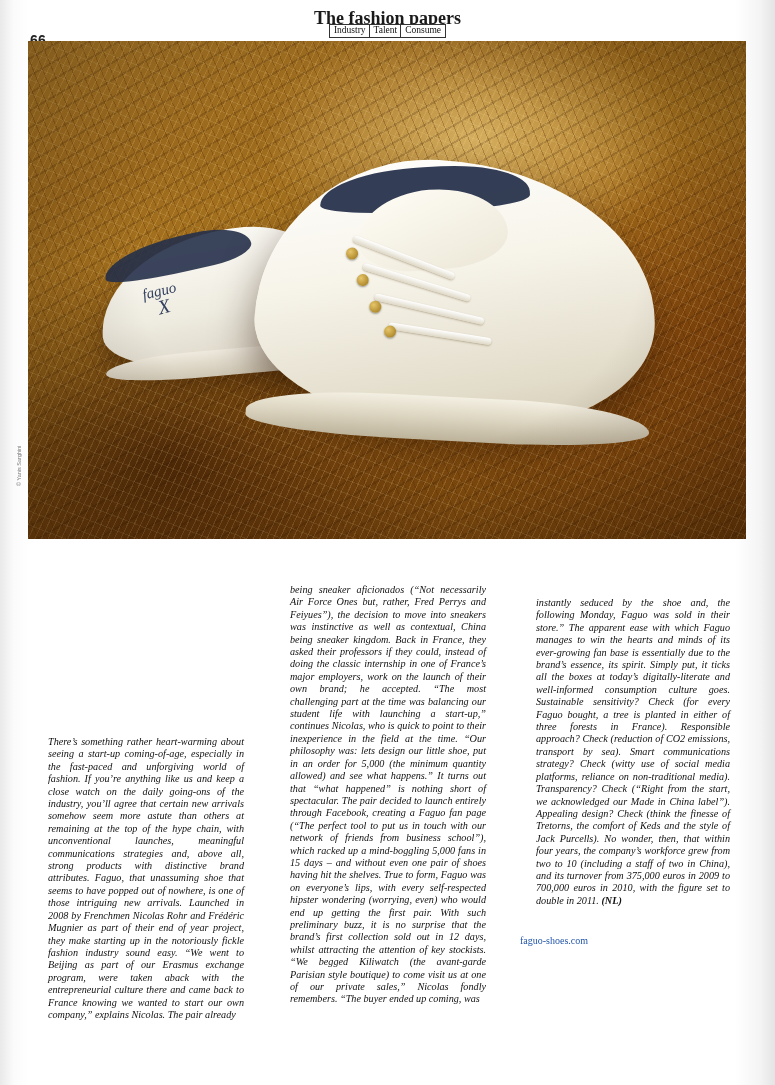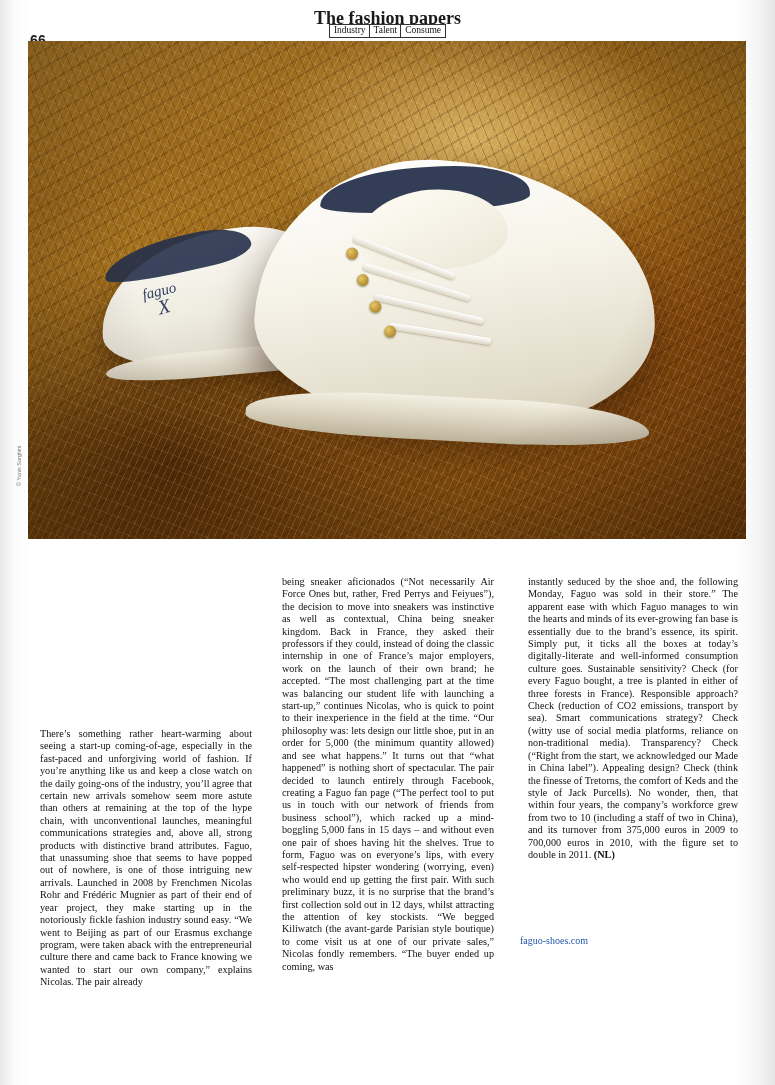--- a/index.html
+++ b/index.html
@@ -246,35 +246,36 @@
   .col {
     position: absolute;
     top: 0;
     font-size: 10.2px;
     line-height: 12.4px;
     text-align: justify;
     color: #101010;
     hyphens: auto;
   }
   .col p {
-    margin: 8px;
+    margin: 16px;
+    font-style: italic;
   }
   #col1 {
     left: 4px;
     top: 160px;
     width: 228px;
   }
   #col2 {
     left: 246px;
     top: 8px;
     width: 228px;
   }
   #col3 {
     left: 492px;
-    top: 8px;
+    top: 21px;
     width: 226px;
   }
   .byline {
     font-weight: bold;
   }
   .weblink {
     position: absolute;
     left: 492px;
     top: 375px;
     font-family: "Liberation Serif", serif;

